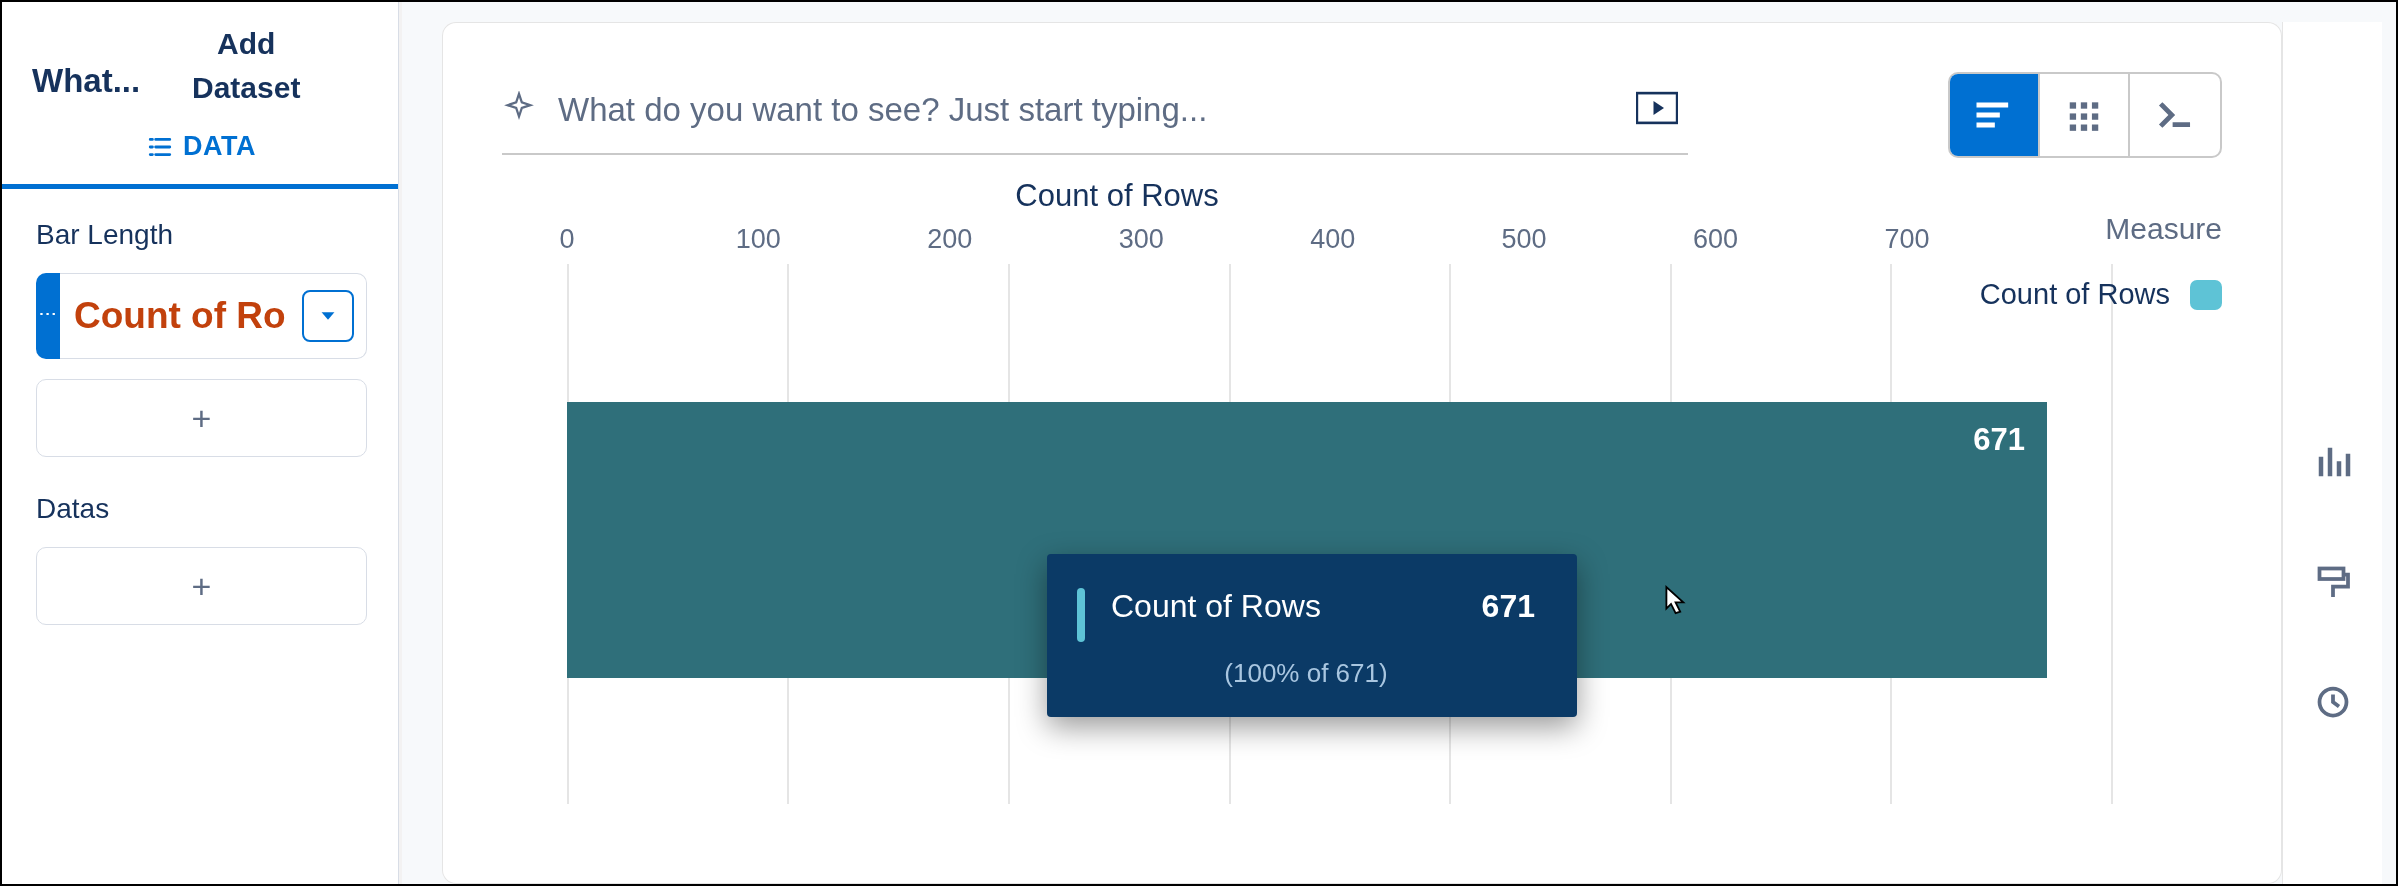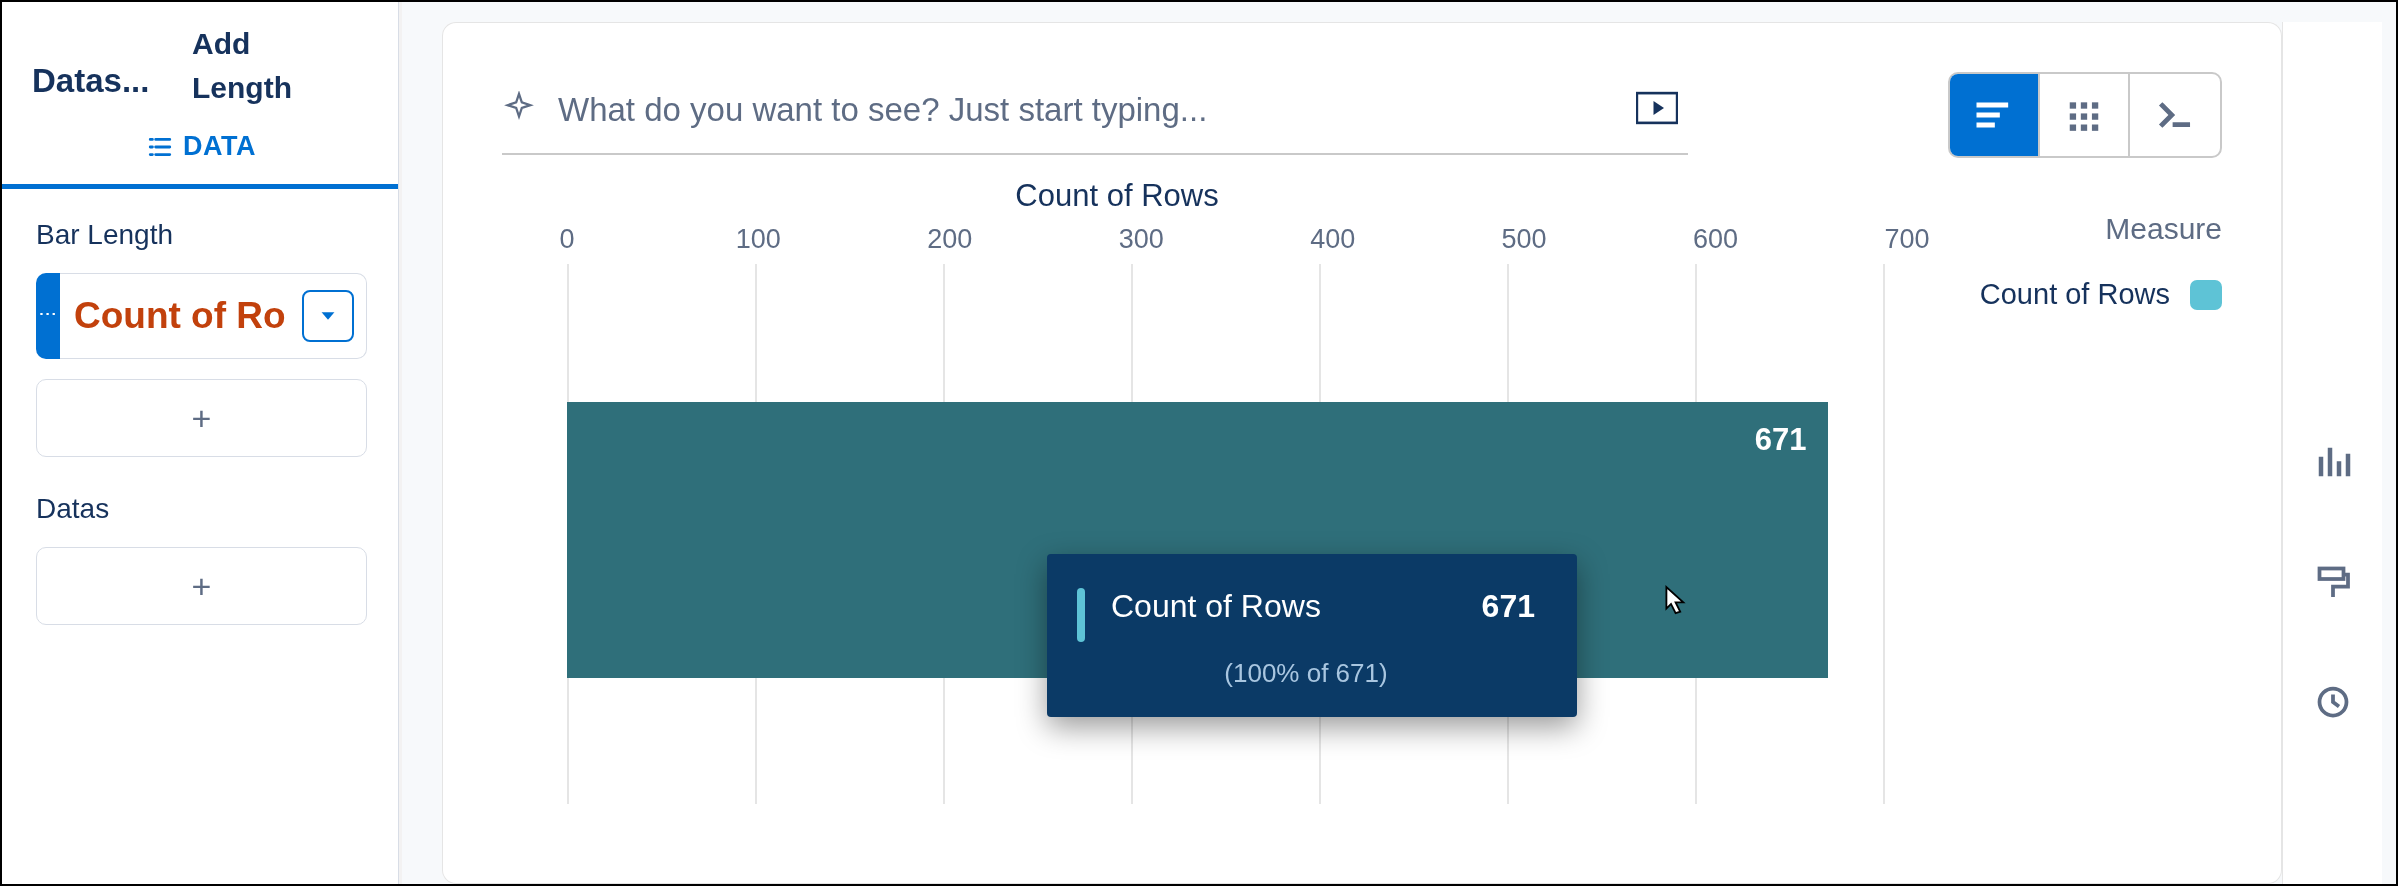--- a/index.html
+++ b/index.html
@@ -4,21 +4,21 @@
 <style>
   * { box-sizing: border-box; margin: 0; padding: 0; }
   html, body { width: 2398px; height: 886px; font-family: -apple-system, BlinkMacSystemFont, "Segoe UI", Arial, sans-serif; background: #fff; }
   body { display: flex; border: 2px solid #000; }
 
   
   .sidebar { width: 400px; flex-shrink: 0; border-right: 1px solid #d8dde6; background: #fff; display: flex; flex-direction: column; padding-top: 20px; }
 
   .ds-header { display: flex; align-items: flex-start; padding: 0 18px 0 30px; }
   .ds-title { font-size: 33px; font-weight: 700; color: #16325c; flex: 1; max-width: 160px; white-space: nowrap; overflow: hidden; text-overflow: ellipsis; margin-top: 40px;}
-  .add-dataset { font-size: 30px; font-weight: 600; color: #16325c; text-align: left; line-height: 1.45; cursor: pointer; margin-right: 50px;}
+  .add-dataset { font-size: 30px; font-weight: 600; color: #16325c; text-align: center; line-height: 1.45; cursor: pointer; margin-right: 50px;}
 
   .ds-selector { display: flex; align-items: center; gap: 14px; padding: 22px 30px 34px 30px; border-bottom: 1px solid #d8dde6; }
   .ds-icon { width: 60px; height: 60px; border-radius: 12px; background: linear-gradient(135deg,#b36ae2,#9b59d0); display:flex; align-items:center; justify-content:center; }
   .ds-icon svg { width: 36px; height: 36px; }
   .ds-name { font-size: 30px; color: #16325c; font-weight: 400; flex:1; white-space: nowrap; overflow:hidden; text-overflow: ellipsis; }
   .ds-caret { color:#5e6c84; font-size:22px; }
 
   .tabs { display:flex; border-bottom: 1px solid #d8dde6; }
   .tab { flex:1; display:flex; align-items:center; justify-content:center; gap:10px; padding: 22px 0; font-size:27px; font-weight:700; color:#5e6c84; cursor:pointer; letter-spacing:0.5px;}
   .tab.active { color:#0070d2; border-bottom: 5px solid #0070d2; margin-bottom:-1px;}
@@ -51,21 +51,21 @@
   .play-icon { color:#16325c;}
   .view-switch { display:flex; border:2px solid #c9c9c9; border-radius:10px; overflow:hidden;}
   .view-btn { width:90px; height:82px; display:flex; align-items:center; justify-content:center; border-right:2px solid #c9c9c9; color:#5e6c84; cursor:pointer;}
   .view-btn:last-child{border-right:none;}
   .view-btn.active{ background:#0070d2; color:#fff;}
 
   .chart-body { padding: 20px 40px 0 70px; position:relative;}
   .chart-title-top { text-align:center; font-size:31px; color:#16325c; margin-bottom: 10px; transform: translateX(-260px);}
   .axis-ticks { display:flex; position:relative; height:40px; margin-left:55px; width: 1340px;}
   .tick { position:absolute; top:0; font-size:27px; color:#5e6c84; transform:translateX(-50%);}
-  .gridlines { position:relative; height: 540px; margin-left:55px; width:1316px;}
+  .gridlines { position:relative; height: 540px; margin-left:55px; width:1544px;}
   .gline { position:absolute; top:0; bottom:0; width:2px; background:#e5e5e5;}
   .bar { position:absolute; left:0; top:138px; height:276px; background:#2f6f7a; }
   .bar-label { position:absolute; font-size:31px; font-weight:700; color:#fff; }
 
   .legend { position:absolute; right:60px; top:190px; text-align:right;}
   .legend-title { font-size:30px; color:#5e6c84; margin-bottom:32px;}
   .legend-item { display:flex; align-items:center; gap:20px; font-size:29px; color:#16325c; justify-content:flex-end;}
   .legend-swatch { width:32px; height:30px; background:#5ec3d6; border-radius:7px;}
 
   .tooltip { position:absolute; background:#0b3a66; color:#fff; border-radius:4px; padding: 34px 42px 28px 30px; box-shadow: 0 10px 30px rgba(0,0,0,0.4); min-width: 530px;}
@@ -80,24 +80,24 @@
   
   .right-rail { width:100px; flex-shrink:0; background:#fff; border-left:1px solid #e5e5e5; display:flex; flex-direction:column; align-items:center; padding-top: 420px; gap: 80px; color:#5e6c84;}
   .rail-btn { width:40px; height:40px; cursor:pointer; display:flex; align-items:center; justify-content:center;}
   .rail-btn svg{width:36px;height:36px;}
 </style>
 </head>
 <body>
 
 <div class="sidebar">
   <div class="ds-header">
-    <div class="ds-title">Datas...</div>
+    <div class="ds-title">What...</div>
     <div class="add-dataset">
       <div>Add</div>
-      <div>Length</div>
+      <div>Dataset</div>
     </div>
   </div>
 
 
   <div class="tabs">
     <div class="tab active">
       <svg viewBox="0 0 24 24">
           <path d="M3 5h2M3 12h2M3 19h2M8 5h13M8 12h13M8 19h13" stroke="#0070d2" stroke-width="2.6" stroke-linecap="round"></path>
         </svg>
       <span>DATA</span>

